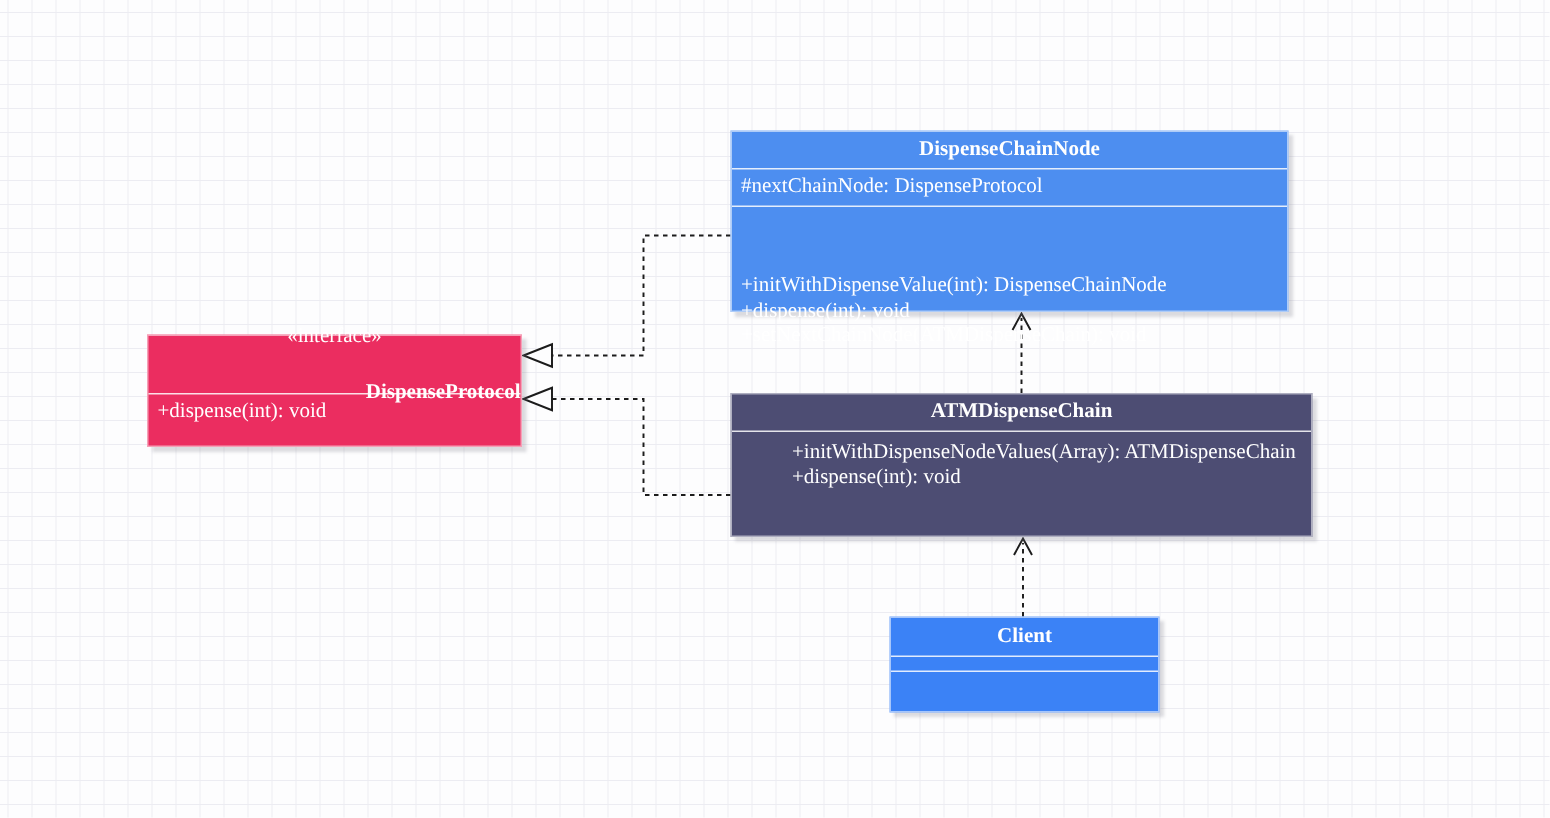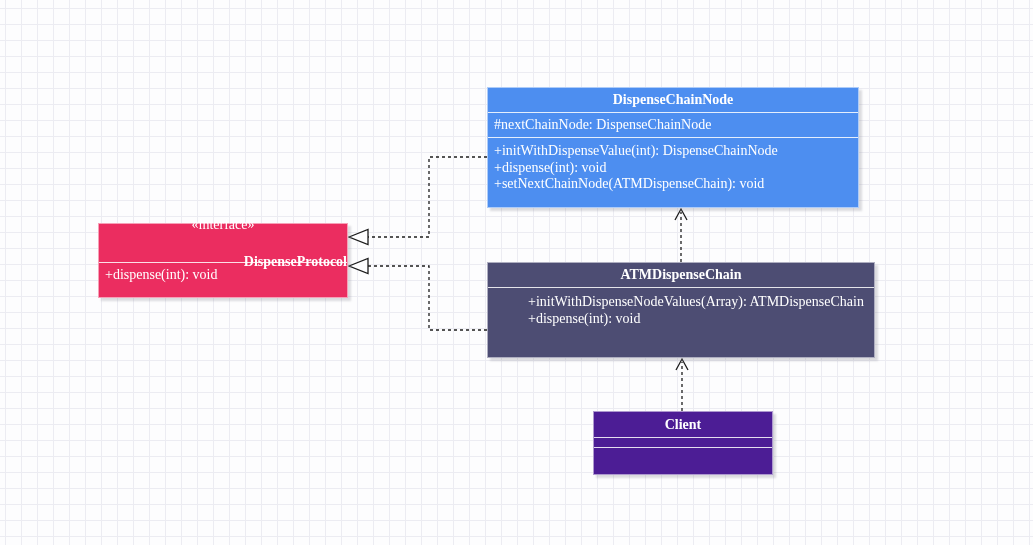--- a/index.html
+++ b/index.html
@@ -61,30 +61,30 @@
   .uml-header-2line .cls-name { font-weight: bold; line-height: 17px; text-align: right; }
   .uml-attrs, .uml-methods {
     padding: 0 0 0 6px;
     line-height: 16.5px;
   }
   .member { white-space: nowrap; }
 
   
   #box-dcn   { left: 487px; top:  87px; width: 372px; height: 121px; background: #4d8ef0; }
   #box-dcn    .uml-attrs   { height: 25px; line-height: 24px; flex: 0 0 auto; }
-  #box-dcn    .uml-methods { padding-top: 5px; flex: 1 1 auto; }
+  #box-dcn    .uml-methods { padding-top: 5px; flex: 1 1 auto; margin-top: 40px; }
 
   #box-proto { left:  98px; top: 223px; width: 250px; height:  75px; background: #eb2d60; }
   #box-proto  .uml-methods { padding-top: 4px; flex: 1 1 auto; }
 
   #box-atm   { left: 487px; top: 262px; width: 388px; height:  96px; background: #4d4d73; }
   #box-atm    .uml-attrs   { height: 21px; line-height: 20px; flex: 0 0 auto; }
   #box-atm    .uml-methods { padding-top: 6px; flex: 1 1 auto; padding-left: 40px; }
 
-  #box-client{ left: 593px; top: 411px; width: 180px; height:  64px; background: #4c1d95; }
+  #box-client{ left: 593px; top: 411px; width: 180px; height:  64px; background: #3b82f6; }
   #box-client .uml-title   { height: 26px; line-height: 25px; }
   #box-client .uml-attrs   { height: 10px; flex: 0 0 auto; }
   #box-client .uml-methods { flex: 1 1 auto; }
 
   svg.connectors {
     position: absolute;
     inset: 0;
     pointer-events: none;
   }
   svg.connectors .edge { pointer-events: stroke; cursor: pointer; }
@@ -113,21 +113,21 @@
 
     <g class="edge">
       <path d="M 682 411 L 682 362" fill="none" stroke="#1c1c1c" stroke-width="1.3" stroke-dasharray="3 3"></path>
       <path d="M 676 370 L 682 359 L 688 370" fill="none" stroke="#1c1c1c" stroke-width="1.3"></path>
     </g>
   </svg>
 
   <div class="uml-box" id="box-dcn">
     <div class="row uml-title divided">DispenseChainNode</div>
     <div class="row uml-attrs divided">
-      <div class="member">#nextChainNode: DispenseChainNode</div>
+      <div class="member">#nextChainNode: DispenseProtocol</div>
     </div>
     <div class="row uml-methods">
       <div class="member">+initWithDispenseValue(int): DispenseChainNode</div>
       <div class="member">+dispense(int): void</div>
       <div class="member">+setNextChainNode(ATMDispenseChain): void</div>
     </div>
   </div>
 
   <div class="uml-box" id="box-proto">
     <div class="row uml-header-2line divided">

